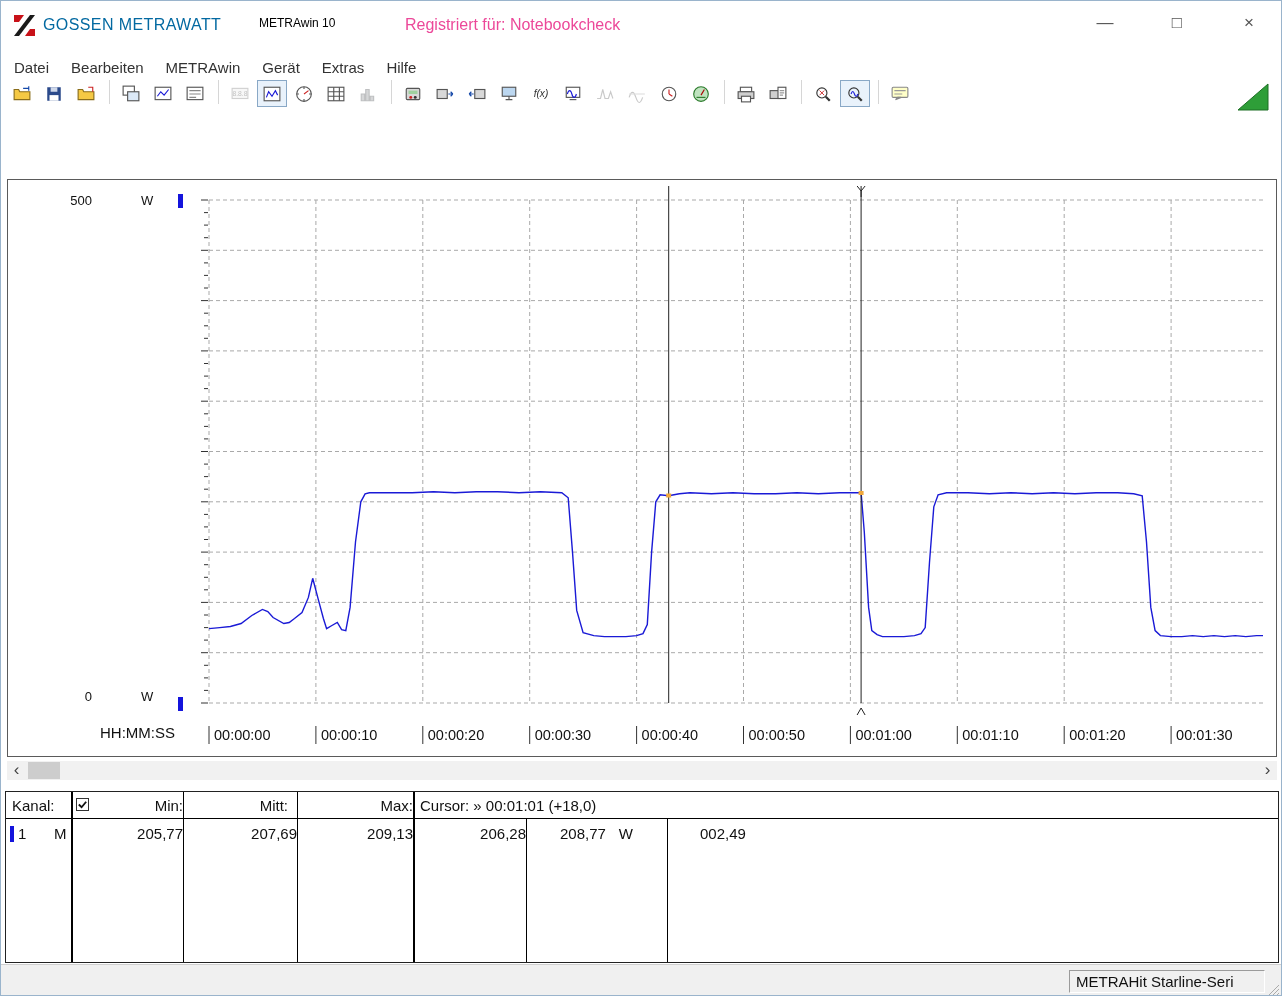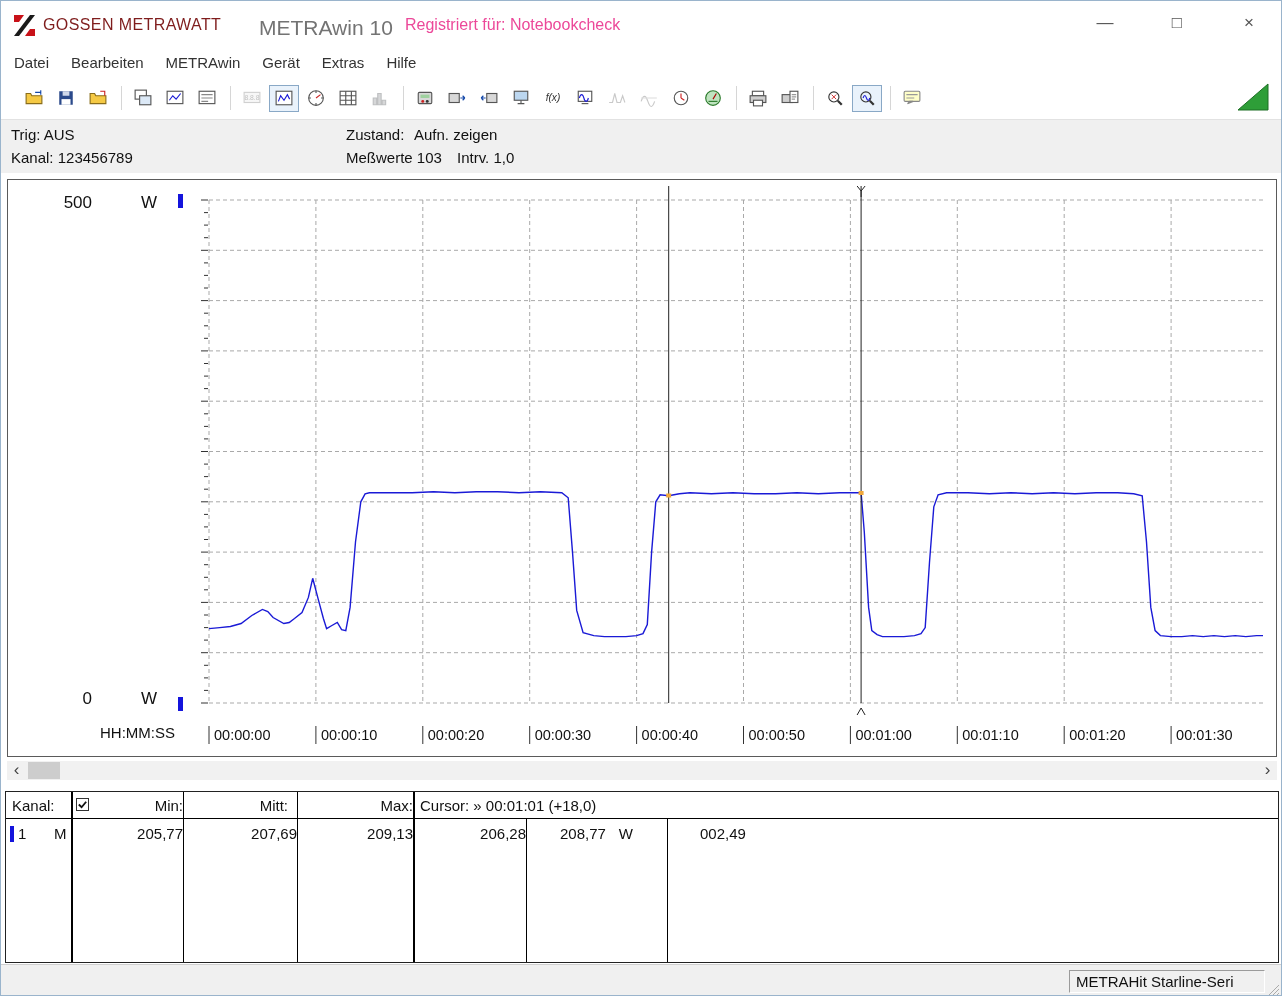--- a/index.html
+++ b/index.html
@@ -2,44 +2,44 @@
 <html><head>
 <meta charset="utf-8">
 <style>
 *{margin:0;padding:0;box-sizing:border-box}
 html,body{width:1282px;height:996px}
 body{font-family:"Liberation Sans",sans-serif;color:#111;background:#fff}
 .window{position:relative;width:1282px;height:996px;border:1px solid #9ab4cc;background:#fff;overflow:hidden}
 
 .titlebar{position:absolute;left:0;top:0;width:100%;height:50px;background:#fff}
 .logo{position:absolute;left:10px;top:11px;width:27px;height:27px}
-.t-brand{position:absolute;left:42px;top:15px;font-size:16px;color:#7f1d1d;letter-spacing:.4px}
-.t-app{position:absolute;left:258px;top:15px;font-size:21px;color:#737373}
+.t-brand{position:absolute;left:42px;top:15px;font-size:16px;color:#0369a1;letter-spacing:.4px}
+.t-app{position:absolute;left:258px;top:15px;font-size:12px;color:#000000}
 .t-reg{position:absolute;left:404px;top:15px;font-size:16px;color:#ec4899}
 .winctl{position:absolute;top:12px;width:28px;height:26px;text-align:center;font-size:17px;color:#555}
 .ctl-min{left:1090px}.ctl-max{left:1162px}.ctl-close{left:1234px}
 
-.menubar{position:absolute;left:2px;top:50px;height:28px;display:flex;align-items:flex-start}
+.menubar{position:absolute;left:2px;top:50px;height:28px;display:flex;align-items:flex-end}
 .menu-item{padding:3px 11px;font-size:15px;color:#333}
 
-.toolbar{position:absolute;left:18px;top:79px;height:36px;display:flex;align-items:center}
+.toolbar{position:absolute;left:6px;top:79px;height:36px;display:flex;align-items:flex-start}
 .tb-btn{width:30px;height:27px;display:flex;align-items:center;justify-content:center;border:1px solid transparent;margin-right:2px;background:#fff}
 .tb-btn.pressed{border:1px solid #89a8c6;background:#e9f2fb}
 .tb-btn.disabled{opacity:.45;filter:grayscale(.8)}
 .tb-sep{width:1px;height:24px;background:#d6d6d6;margin:0 6px}
 .tb-btn svg text{font-family:"Liberation Sans",sans-serif}
 .conn{position:absolute;right:12px;top:82px}
 
 .infopanel{position:absolute;left:0;top:118px;width:100%;height:54px;background:#f0f0f0;border-top:1px solid #e2e2e2;font-size:15px}
 .ip{position:absolute;white-space:pre}
 
 .chartpanel{position:absolute;left:6px;top:178px;width:1270px;height:578px;border:1px solid #5a5a5a;background:#fff}
 #chart-svg{position:absolute;left:0;top:0;width:1268px;height:576px}
 #chart-svg text{font-family:"Liberation Sans",sans-serif}
-.ylab{position:absolute;font-size:17px;color:#111}
+.ylab{position:absolute;font-size:13px;color:#111}
 .ymark{position:absolute;width:5px;height:14px;background:#1414dc}
 .xaxis-unit{position:absolute;left:92px;top:544px;font-size:15px}
 
 .hscroll{position:absolute;left:6px;top:760px;width:1270px;height:19px;background:#f1f1f1}
 .sb-btn{position:absolute;top:0;width:19px;height:19px;text-align:center;line-height:17px;font-size:17px;color:#444}
 .sb-left{left:0}.sb-right{right:0}
 .sb-thumb{position:absolute;left:21px;top:1px;width:32px;height:17px;background:#cdcdcd}
 
 .datapanel{position:absolute;left:4px;top:790px;width:1274px;height:172px;border:1px solid #222;background:#fff;font-size:15px}
 .dp-hline{position:absolute;left:0;top:26px;width:100%;height:1px;background:#000}
@@ -253,28 +253,20 @@
           <rect x="1" y="2" width="14" height="9" rx="1" fill="#ffffc8" stroke="#888"></rect>
           <path d="M4 13 l2 -2 h3 z" fill="#ffffc8" stroke="#888"></path>
           <path d="M3 5 h10 M3 8 h7" stroke="#999"></path>
         </svg>
       </div>
     </div>
   <svg class="conn" width="32" height="28" viewBox="0 0 32 28">
     <path d="M1 27 L31 27 L31 1 Z" fill="#2e9e38" stroke="#1c6e24"></path>
   </svg>
 
-  <div class="infopanel">
-    <span class="ip" style="left:10px;top:6px">Trig: AUS</span>
-    <span class="ip" style="left:10px;top:29px">Kanal: 123456789</span>
-    <span class="ip" style="left:345px;top:6px">Zustand:</span>
-    <span class="ip" style="left:413px;top:6px">Aufn. zeigen</span>
-    <span class="ip" style="left:345px;top:29px">Meßwerte 103</span>
-    <span class="ip" style="left:456px;top:29px">Intrv. 1,0</span>
-  </div>
 
   <div class="chartpanel">
     <span class="ylab" style="left:46px;top:13px;width:38px;text-align:right">500</span>
     <span class="ylab" style="left:133px;top:13px">W</span>
     <span class="ymark" style="left:170px;top:14px"></span>
     <span class="ylab" style="left:46px;top:509px;width:38px;text-align:right">0</span>
     <span class="ylab" style="left:133px;top:509px">W</span>
     <span class="ymark" style="left:170px;top:517px"></span>
     <span class="xaxis-unit">HH:MM:SS</span>
     <svg id="chart-svg" viewBox="0 0 1268 576">

